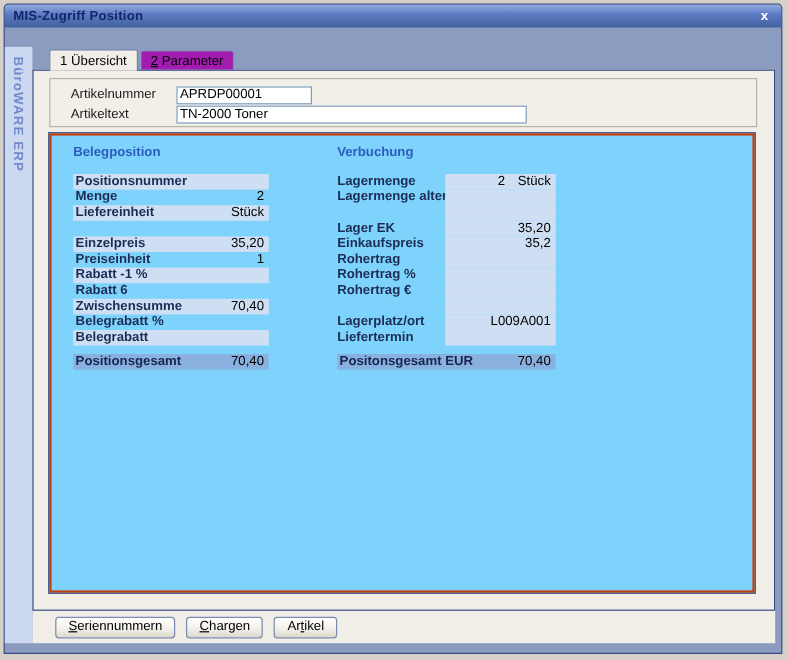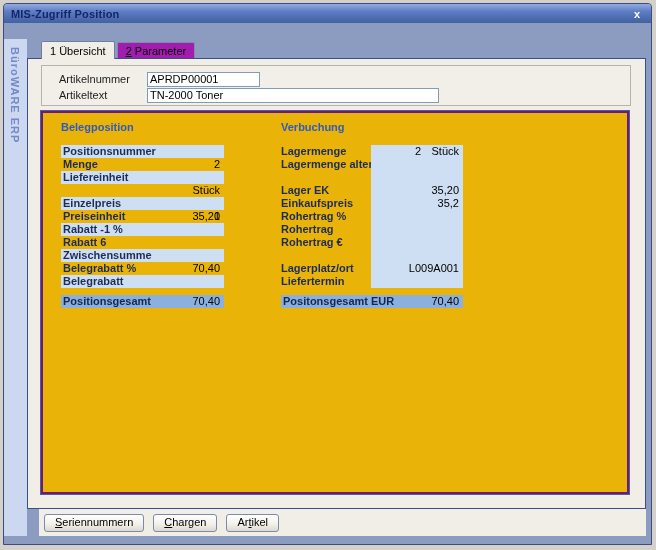--- a/index.html
+++ b/index.html
@@ -71,49 +71,49 @@
   .fieldrow .flabel { width: 88px; color: #1c1c1c; }
   input.txt {
     height: 15px; border: 1px solid #7f9db9; background: #fff;
     font-family: "Liberation Sans", sans-serif; font-size: 11px;
     padding: 0 2px; color: #000;
   }
   input.w1 { width: 113px; }
   input.w2 { width: 292px; }
   .whitepanel {
     position: absolute; left: 13px; right: 16px; top: 52px; bottom: 14px;
-    background: #eab308;
-    border: 2px solid #701a75;
+    background: #7dd3fc;
+    border: 2px solid #c2410c;
     outline: 1px solid #4b5f99;
   }
   .col { position: absolute; top: 8px; }
   .col-left  { left: 18px;  width: 163px; }
   .col-right { left: 238px; width: 182px; }
   .col-header { color: #2e5bbf; font-weight: bold; height: 13px; margin-bottom: 11px; }
   .lrow { display: flex; height: 13px; line-height: 13px; }
-  .lrow.hl { background: #cfdff3; flex-direction: column; }
+  .lrow.hl { background: #cfdff3; }
   .lrow .lbl { flex: 1; font-weight: bold; color: #1c2c55; padding-left: 2px; white-space: nowrap; }
   .lrow .val { text-align: right; padding-right: 4px; min-width: 40px; }
   .rrow { display: flex; height: 13px; line-height: 13px; }
   .rrow .lbl { width: 90px; font-weight: bold; color: #1c2c55; white-space: nowrap; }
   .rrow .blk { width: 92px; background: #cfdff3; display: flex; }
   .rrow .blk .v { flex: 1; text-align: right; padding-right: 4px; }
   .rrow .blk .u { width: 38px; text-align: right; padding-right: 4px; }
   .trow {
     display: flex; height: 13px; line-height: 13px;
     background: #8ab0e0; margin-top: 7px;
   }
   .trow .lbl { flex: 1; font-weight: bold; color: #16264e; padding-left: 2px; white-space: nowrap; }
   .trow .val { text-align: right; padding-right: 4px; }
   .footer {
     flex: none; height: 27px;
-    margin-left: 12px;
+    margin-left: 0;
     background: #f0eee7;
     display: flex; align-items: center; gap: 9px;
-    padding-left: 5px;
+    padding-left: 19px;
   }
   button.btn {
     font-family: "Liberation Sans", sans-serif; font-size: 11px;
     height: 18px; padding: 1px 10px 2px 10px;
     border: 1px solid #7b8aad; border-radius: 3px;
     background: linear-gradient(#ffffff, #f3f1ea 55%, #dcd9ce);
     color: #000; cursor: default;
   }
   u { text-decoration: underline; }
 </style>
@@ -226,27 +226,27 @@
                   <span class="v">35,20</span>
                 </span>
               </div>
             <div class="rrow">
                 <span class="lbl">Einkaufspreis</span>
                 <span class="blk">
                   <span class="v">35,2</span>
                 </span>
               </div>
             <div class="rrow">
+                <span class="lbl">Rohertrag</span>
+                <span class="blk">
+                  <span class="v"></span>
+                </span>
+              </div>
+            <div class="rrow">
                 <span class="lbl">Rohertrag %</span>
-                <span class="blk">
-                  <span class="v"></span>
-                </span>
-              </div>
-            <div class="rrow">
-                <span class="lbl">Rohertrag</span>
                 <span class="blk">
                   <span class="v"></span>
                 </span>
               </div>
             <div class="rrow">
                 <span class="lbl">Rohertrag €</span>
                 <span class="blk">
                   <span class="v"></span>
                 </span>
               </div>

